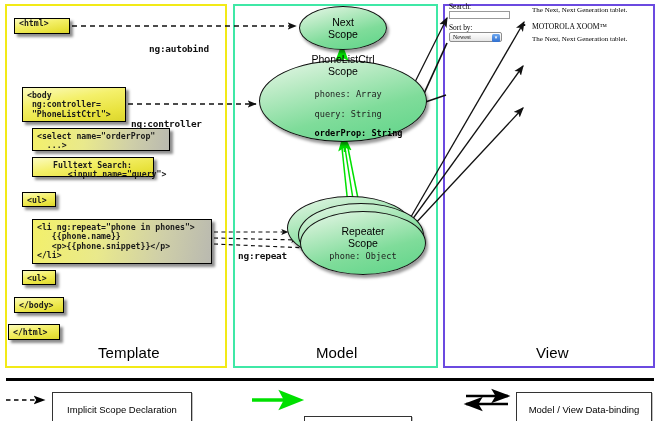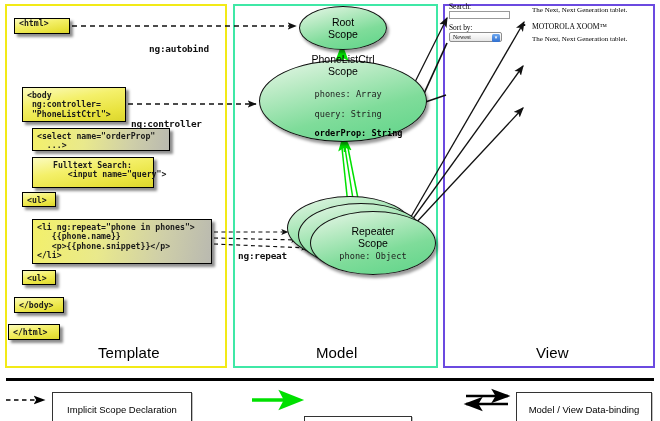--- a/index.html
+++ b/index.html
@@ -27,21 +27,21 @@
            box-shadow:2.5px 2.5px 2.5px rgba(0,0,0,.45);
            font-family:"DejaVu Sans Mono","Liberation Mono",monospace;
            font-size:8.2px;line-height:9.6px;color:#1a1a1a;
            padding:2.5px 4px 3px 4px;white-space:pre;font-weight:bold;}
   .codebox.grad-right{
            background:linear-gradient(100deg,#f3f06a 0%,#e9e98c 38%,#cfcfa8 72%,#b9b9b0 100%);}
 
   #box-html{left:14px;top:18px;width:56px;height:16px;padding-top:0;}
   #box-body{left:22px;top:87px;width:104px;height:35px;}
   #box-select{left:32px;top:128px;width:138px;height:23px;}
-  #box-search{left:32px;top:157px;width:122px;height:31px;padding-left:20px;}
+  #box-search{left:32px;top:157px;width:122px;height:20px;padding-left:20px;}
   #box-ul1{left:22px;top:192px;width:34px;height:15px;padding-top:3px;}
   #box-li{left:32px;top:219px;width:180px;height:45px;}
   #box-ul2{left:22px;top:270px;width:34px;height:15px;padding-top:3px;}
   #box-bodyend{left:14px;top:297px;width:50px;height:16px;padding-top:3px;}
   #box-htmlend{left:8px;top:324px;width:52px;height:16px;padding-top:3px;}
 
   
   .ellipse{position:absolute;border-radius:50%;border:1.6px solid #111;
            background:linear-gradient(165deg,#e8f7ea 0%,#bfecc8 25%,#7fdc9a 62%,#5ed488 100%);
            box-shadow:2px 3px 3px rgba(0,0,0,.40);
@@ -51,21 +51,21 @@
   .ell-props{font-family:"DejaVu Sans Mono","Liberation Mono",monospace;
              font-size:8.6px;line-height:9.8px;color:#1e1e1e;text-align:left;margin-top:3px;
              white-space:pre;}
   .ell-props b{font-weight:bold;color:#000;}
 
   #ell-root{left:299px;top:6px;width:86px;height:42px;}
   #ell-ctrl{left:259px;top:60px;width:166px;height:80px;}
 
   #ell-rep3{left:287px;top:196px;width:124px;height:62px;}
   #ell-rep2{left:298px;top:203px;width:124px;height:62px;}
-  #ell-rep1{left:310px;top:211px;width:124px;height:62px;}
+  #ell-rep1{left:300px;top:211px;width:124px;height:62px;}
 
   
   #view-inner{position:absolute;left:449px;top:2px;width:202px;height:125px;}
   .view-lbl{position:absolute;font-family:"Liberation Serif",serif;font-size:7.4px;color:#000;}
   #view-search-lbl{left:0px;top:0px;}
   #view-search-box{position:absolute;left:0px;top:9px;width:61px;height:8px;
                    border:1px solid #9a9a9a;background:#fff;box-sizing:border-box;}
   #view-sort-lbl{left:0px;top:21px;}
   #view-select{position:absolute;left:0px;top:30px;width:53px;height:10px;
                border:1px solid #8d8d8d;border-radius:2px;box-sizing:border-box;
@@ -193,21 +193,21 @@
   <div class="codebox" id="box-ul2">&lt;ul&gt;</div>
   <div class="codebox" id="box-bodyend">&lt;/body&gt;</div>
   <div class="codebox" id="box-htmlend">&lt;/html&gt;</div>
 
   <div class="edge-lbl" id="lbl-autobind">ng:autobind</div>
   <div class="edge-lbl" id="lbl-controller">ng:controller</div>
   <div class="edge-lbl" id="lbl-repeat">ng:repeat</div>
 
   <div class="ellipse" id="ell-root">
     <div class="ell-title">
-      <span>Root</span><br>
+      <span>Next</span><br>
       <span>Scope</span>
     </div>
   </div>
 
   <div class="ellipse" id="ell-ctrl">
     <div class="ell-title">
       <span>PhoneListCtrl</span><br>
       <span>Scope</span>
     </div>
     <div class="ell-props">

